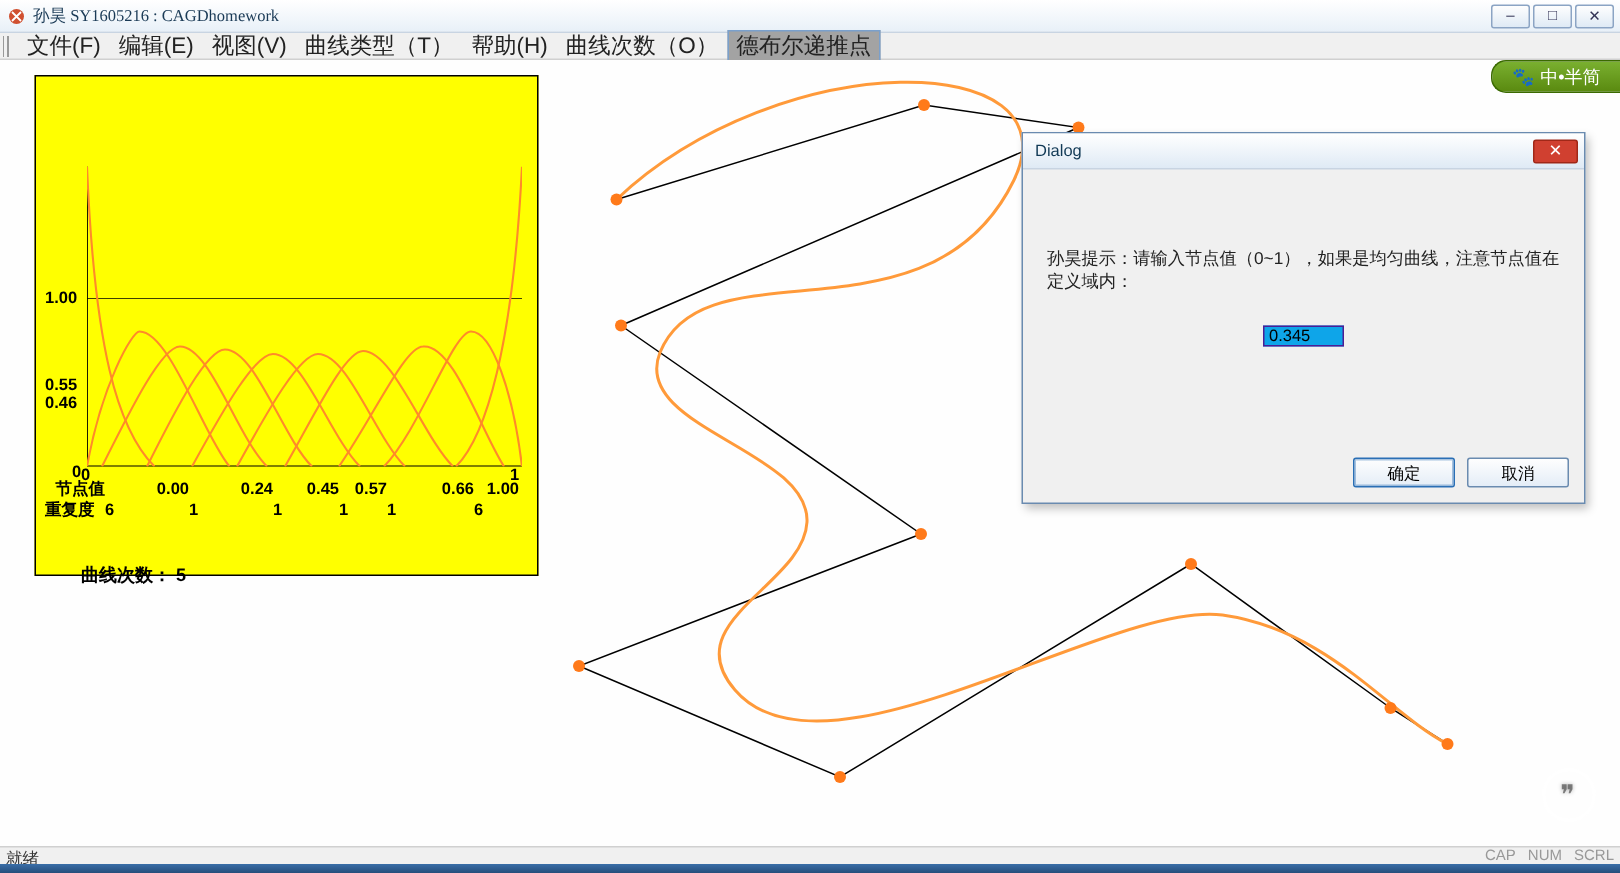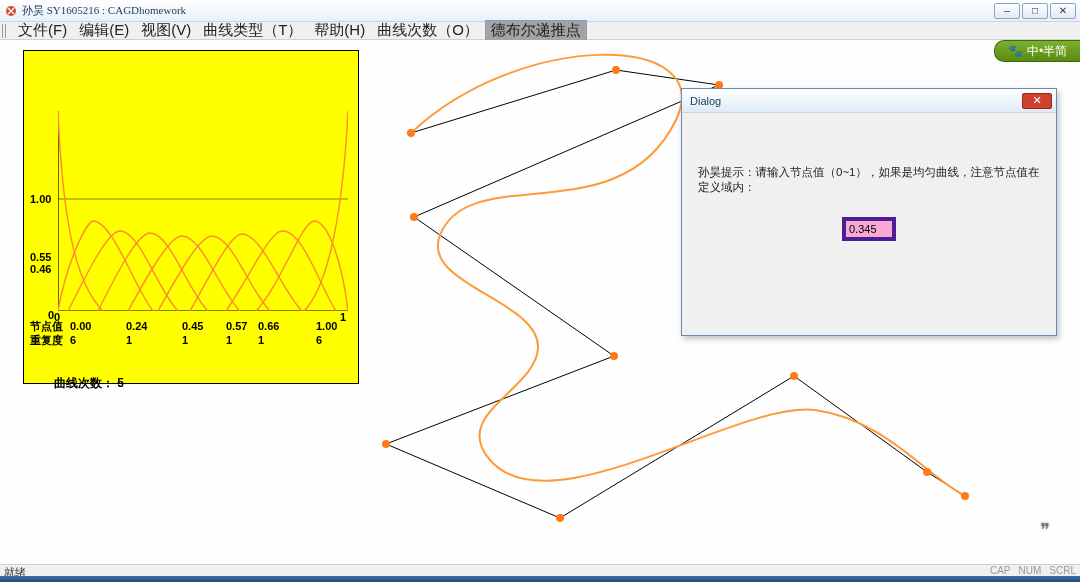--- a/index.html
+++ b/index.html
@@ -120,26 +120,26 @@
     display:flex; align-items:center; justify-content:center;
     font-size:11px;
   }
   .dialog-body{
     padding: 52px 16px 0 16px;
     font-size:11.5px; color:#222;
     text-align:left;
   }
   .dialog-input{
     display:block;
-    width:54px; height:24px;
+    width:54px; height:14px;
     margin: 22px auto 0 auto;
-    border:4px solid #4c1d95;
+    border:1px solid #4c1d95;
     font-size:11px;
     padding:1px 3px;
-    background:#f9a8d4;
+    background:#0ea5e9;
   }
   .dialog-buttons{
     position:absolute; right:10px; bottom:10px;
     display:flex; gap:8px;
   }
   .dbtn{
     width:68px; height:20px;
     border:1px solid #6a8bb0;
     background:linear-gradient(#fefefe,#e4edf7);
     font-size:11px;
@@ -245,21 +245,21 @@
         <path d="M168 200 C 192 165 212 120 224 120 C 244 118 262 175 278 200"></path>
         <path d="M198 200 C 222 175 244 110 256 110 C 270 110 284 150 290 200"></path>
         <path d="M246 200 C 266 180 284 120 290 0"></path>
       </g>
 
     </svg>
     <div style="position:absolute; left:30px; top:260px; font-size:11px; font-weight:bold;">0</div>
     <div style="position:absolute; left:316px; top:260px; font-size:11px; font-weight:bold;">1</div>
 
     <div class="knot-labels">
-      <div style="display:flex;">
+      <div style="display:flex;text-align:right;">
         <span style="width:40px;">节点值</span>
         <span style="width:56px;">0.00</span>
         <span style="width:56px;">0.24</span>
         <span style="width:44px;">0.45</span>
         <span style="width:32px;">0.57</span>
         <span style="width:58px;">0.66</span>
         <span style="width:30px;">1.00</span>
       </div>
       <div style="display:flex;">
         <span style="width:40px;">重复度</span>
@@ -302,20 +302,24 @@
       <span>Dialog</span>
       <span class="spacer"></span>
       <div class="close-x">
         <span>✕</span>
       </div>
     </div>
     <div class="dialog-body">
       <div>孙昊提示：请输入节点值（0~1），如果是均匀曲线，注意节点值在定义域内：</div>
       <input class="dialog-input" type="text" value="0.345" style="">
     </div>
+    <div class="dialog-buttons">
+      <div class="dbtn primary">确定</div>
+      <div class="dbtn">取消</div>
+    </div>
   </div>
 
   <div class="watermark">
     <div class="bubble">❞</div>
   </div>
 
 </div>
 
 <div class="status-bar">
   <span>就绪</span>

